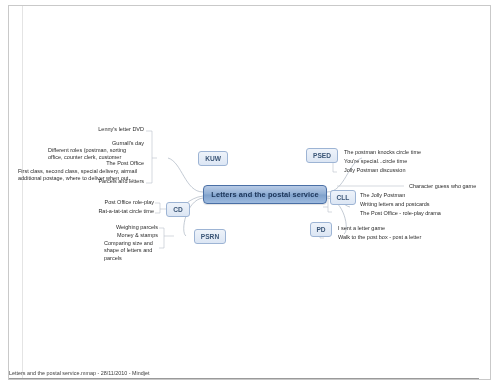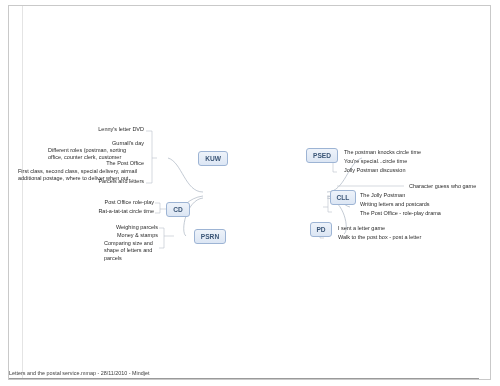--- a/index.html
+++ b/index.html
@@ -134,20 +134,21 @@
         <path d="M332,196 L328,196 L328,212 L332,212"></path>
         <path d="M328,207 L323,207"></path>
 
         <path d="M337,186 L404,186"></path>
 
         <path d="M324,228 L320,228 L320,238 L324,238"></path>
         <path d="M320,234 L316,234"></path>
       </g>
     </svg>
 
+    <div class="root-node">Letters and the postal service</div>
 
     <div class="branch-node" style="left:198px;top:151px;width:30px;">KUW</div>
 
     <div class="branch-node" style="left:166px;top:202px;width:24px;">CD</div>
 
     <div class="branch-node" style="left:194px;top:229px;width:32px;">PSRN</div>
 
     <div class="branch-node" style="left:306px;top:148px;width:32px;">PSED</div>
 
     <div class="branch-node" style="left:330px;top:190px;width:26px;">CLL</div>

